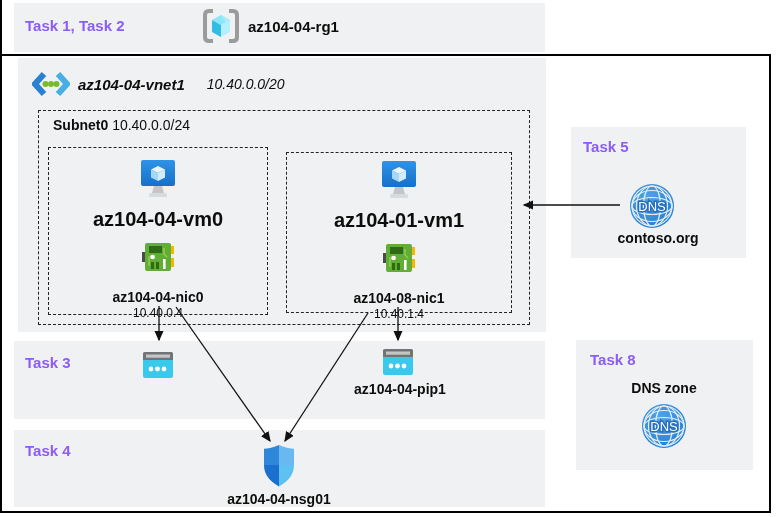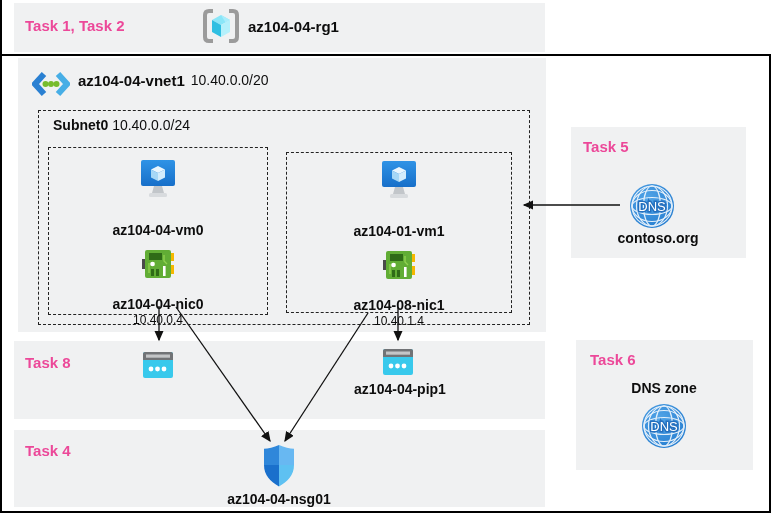--- a/index.html
+++ b/index.html
@@ -3,30 +3,30 @@
 <meta charset="utf-8">
 <style>
   html,body{margin:0;padding:0;background:#fff;}
   .canvas{
     position:relative;width:776px;height:517px;background:#fff;
     font-family:"Liberation Sans",sans-serif;color:#0d0d0d;overflow:hidden;
   }
   .panel{position:absolute;background:#f0f1f2;}
   .outer-box{position:absolute;left:0;top:54px;width:771px;height:459px;border:2px solid #000;box-sizing:border-box;background:transparent;}
   .edge-seg{position:absolute;left:0;top:0;width:2px;height:56px;background:#000;}
-  .task-label{position:absolute;font-size:15px;font-weight:700;color:#ec4899;white-space:nowrap;}
+  .task-label{position:absolute;font-size:15px;font-weight:700;color:#8b5cf6;white-space:nowrap;}
   .res-name{font-weight:700;font-size:14px;white-space:nowrap;}
-  .title-row{position:absolute;display:flex;gap:6px;white-space:nowrap;}
+  .title-row{position:absolute;display:flex;align-items:center;gap:22px;white-space:nowrap;font-style:italic;}
   .title-row b{font-size:15px;}
   .title-row .cidr{font-size:14px;}
   .dashed-box{position:absolute;border:1px dashed #222;box-sizing:border-box;}
   .subnet-label{position:absolute;font-size:14px;white-space:nowrap;}
   .subnet-label b{font-size:14px;}
   .stack{position:absolute;display:flex;flex-direction:column;align-items:center;}
-  .stack .nm{margin-top:23px;font-weight:700;font-size:14px;white-space:nowrap;}
+  .stack .nm{margin-top:9px;font-weight:700;font-size:20px;white-space:nowrap;}
   .stack .nic-ic{margin-top:10px;}
   .stack .nm2{margin-top:16px;font-weight:700;font-size:14px;white-space:nowrap;}
   .stack .ip{margin-top:1px;font-size:12px;}
   .ctr-label{position:absolute;width:150px;text-align:center;font-weight:700;font-size:14px;white-space:nowrap;}
   .icon{position:absolute;}
   svg.overlay{position:absolute;left:0;top:0;z-index:10;pointer-events:none;}
 </style>
 </head>
 <body>
 
@@ -134,21 +134,21 @@
       <path d="M22,7 L22,13 L25,16 M7,15 L7,25 M12,14 L12,18" stroke="#8fd14f" stroke-width="1.4" fill="none"></path>
       <circle cx="10.5" cy="16" r="2.3" fill="#fff"></circle>
       <rect x="9" y="21" width="3" height="7" fill="#2f6b17"></rect>
       <rect x="14" y="21" width="3" height="7" fill="#2f6b17"></rect>
       <rect x="21" y="18" width="2.6" height="10" fill="#fff"></rect>
     </svg>
     <div class="nm2">az104-08-nic1</div>
     <div class="ip">10.40.1.4</div>
   </div>
 
-  <div class="task-label" style="left:25px;top:354px;">Task 8</div>
+  <div class="task-label" style="left:25px;top:354px;">Task 3</div>
   <div class="icon" style="left:142px;top:349px;">
     <svg width="32" height="32" viewBox="0 0 32 32">
       <rect x="1" y="3" width="30" height="26" rx="2" fill="#38c9ec"></rect>
       <path d="M1,5 C1,3.9 1.9,3 3,3 L29,3 C30.1,3 31,3.9 31,5 L31,11 L1,11 Z" fill="#717376"></path>
       <rect x="4" y="5.5" width="24" height="3.2" fill="#c3c5c7"></rect>
       <circle cx="9" cy="20" r="2.4" fill="#fff"></circle>
       <circle cx="15.5" cy="20" r="2.4" fill="#fff"></circle>
       <circle cx="22" cy="20" r="2.4" fill="#fff"></circle>
     </svg>
   </div>
@@ -198,21 +198,21 @@
         <ellipse cx="23" cy="23" rx="8.5" ry="20"></ellipse>
         <ellipse cx="23" cy="23" rx="15.5" ry="20"></ellipse>
         <ellipse cx="23" cy="23" rx="20" ry="8.5"></ellipse>
         <ellipse cx="23" cy="23" rx="20" ry="15.5"></ellipse>
       </g>
       <text x="23" y="28" text-anchor="middle" font-family="Liberation Sans, sans-serif" font-size="13" fill="#fff" stroke="#2470bf" stroke-width="3" paint-order="stroke">DNS</text>
     </svg>
   </div>
   <div class="ctr-label" style="left:583px;top:230px;">contoso.org</div>
 
-  <div class="task-label" style="left:590px;top:351px;">Task 6</div>
+  <div class="task-label" style="left:590px;top:351px;">Task 8</div>
   <div class="ctr-label" style="left:589px;top:380px;">DNS zone</div>
   <div class="icon" style="left:641px;top:403px;">
     <svg width="46" height="46" viewBox="0 0 46 46">
       <defs>
           <radialGradient id="dnsg1" cx="0.4" cy="0.35" r="0.8">
         <stop offset="0" stop-color="#54a6e8"></stop>
             <stop offset="1" stop-color="#1e77cc"></stop>
           </radialGradient>
         </defs>
       <circle cx="23" cy="23" r="22" fill="url(#dnsg1)"></circle>

